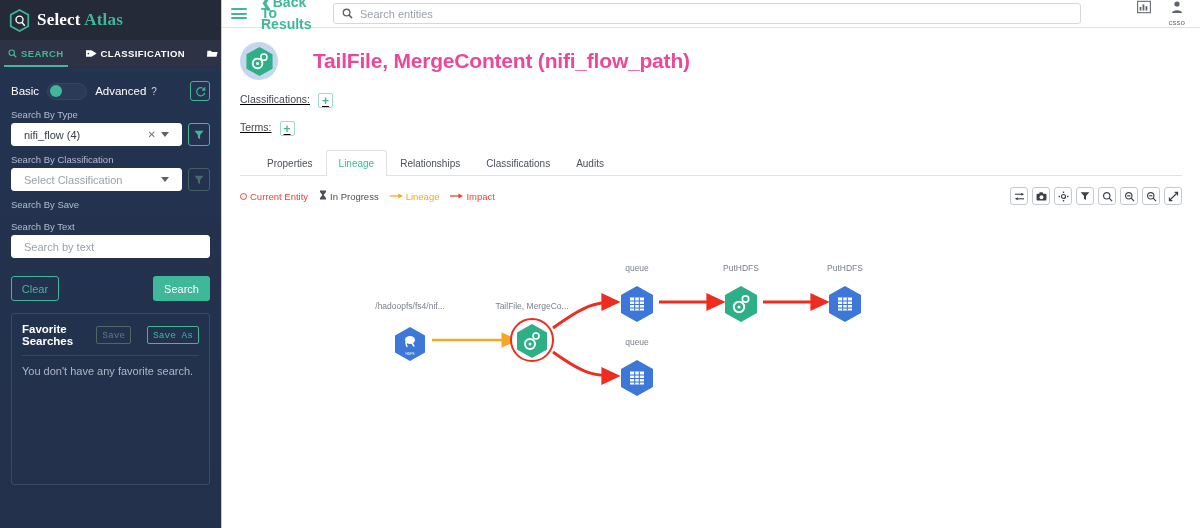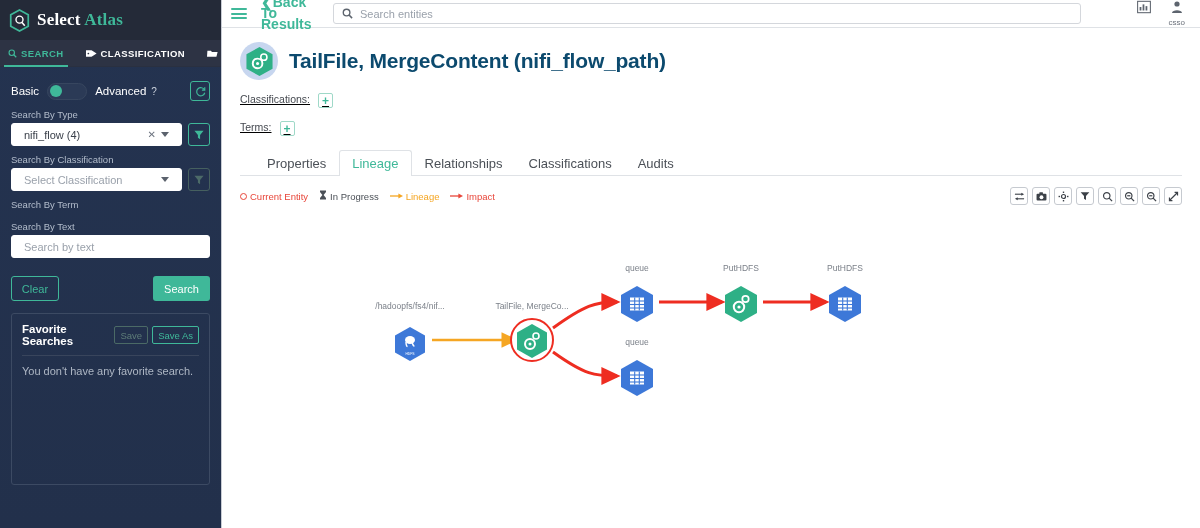--- a/index.html
+++ b/index.html
@@ -109,22 +109,22 @@
 
   .fav-panel {
     margin: 12px 11px 0 11px; border: 1px solid #3c4a63; border-radius: 3px;
     height: 172px; padding: 9px 10px; position: relative;
   }
   .fav-head { display: flex; align-items: center; }
   .fav-title { font-size: 11.5px; font-weight: bold; color: #ffffff; flex: 1; }
   .fav-btn {
     height: 17px; border: 1px solid #3fb899; border-radius: 2px;
     font-size: 9.5px; color: #3fb899; background: transparent;
-    padding: 8px 5px; margin-left: 4px; cursor: pointer;
-    display: flex; align-items: center;
+    padding: 8px 5px; margin-left: 16px; cursor: pointer;
+    display: flex; align-items: center; font-family: Liberation Mono, monospace;
   }
   .fav-btn.dim { border-color: #4b6a66; color: #5e7d78; }
   .fav-sep { height: 1px; background: #39455c; margin: 8px 0 9px 0; }
   .fav-empty { font-size: 11px; color: #aeb7c4; }
 
   
   .main { flex: 1; height: 528px; background: #ffffff; position: relative; display: flex; flex-direction: column; min-width: 0; }
   .topbar {
     height: 28px; border-bottom: 1px solid #dfe2e6; background: #ffffff;
     display: flex; align-items: center; padding: 0 9px; gap: 0; flex: 0 0 28px;
@@ -147,37 +147,37 @@
   .user-box { display: flex; flex-direction: column; align-items: center; cursor: pointer; }
   .user-name { font-size: 8px; color: #6b717b; margin-top: 0px; }
 
   .content { flex: 1; padding: 14px 18px 0 18px; overflow: hidden; position: relative; }
 
   .entity-head { display: flex; align-items: center; gap: 11px; }
   .entity-icon {
     width: 38px; height: 38px; border-radius: 50%; background: #c7d6ef;
     display: flex; align-items: center; justify-content: center; flex: 0 0 38px;
   }
-  .entity-title { font-size: 21px; font-weight: bold; color: #0c4a6e; letter-spacing: -.2px; }
+  .entity-title { font-size: 21px; font-weight: bold; color: #ec4899; letter-spacing: -.2px; margin-left: 24px; }
 
   .meta-row { display: flex; margin-top: 13px; text-decoration: underline; }
   .meta-label { font-size: 10.5px; color: #44484f; }
   .plus-btn {
     width: 15px; height: 15px; border: 1px solid #9fd9c8; border-radius: 2px;
     color: #3fb899; font-size: 12px; line-height: 12px;
     display: flex; align-items: center; justify-content: center;
     cursor: pointer; background: #fff; margin-left: 8px; font-weight: bold;
   }
 
   .tabs {
     margin-top: 15px; display: flex; align-items: flex-end; gap: 0;
     border-bottom: 1px solid #dfe2e6; height: 25px; padding-left: 14px;
   }
   .tab {
-    font-size: 13px; color: #4b5057; padding: 0 12px; height: 25px;
+    font-size: 10px; color: #4b5057; padding: 0 12px; height: 25px;
     display: flex; align-items: center; cursor: pointer; background: transparent;
     border: 1px solid transparent; border-bottom: none;
     border-radius: 3px 3px 0 0; position: relative; margin-top: 20px;
   }
   .tab.active {
     color: #3fb899; background: #ffffff;
     border-color: #dfe2e6;
   }
   .tab.active::after {
     content: ""; position: absolute; left: 0; right: 0; bottom: -1px; height: 1px; background: #fff;
@@ -291,21 +291,21 @@
         </div>
         <div class="filter-btn disabled">
           <svg width="10" height="10" viewBox="0 0 12 12">
               <path d="M0.5 1 L11.5 1 L7.3 6 L7.3 11 L4.7 9.3 L4.7 6 Z" fill="#4c6a68"></path>
             </svg>
         </div>
       </div>
     </div>
 
     <div class="field-group">
-      <span class="field-label">Search By Term</span>
+      <span class="field-label">Search By Save</span>
     </div>
 
     <div class="field-group">
       <span class="field-label">Search By Text</span>
       <div class="field-row">
         <div class="textinput">
           <span class="placeholder">Search by text</span>
         </div>
       </div>
     </div>

